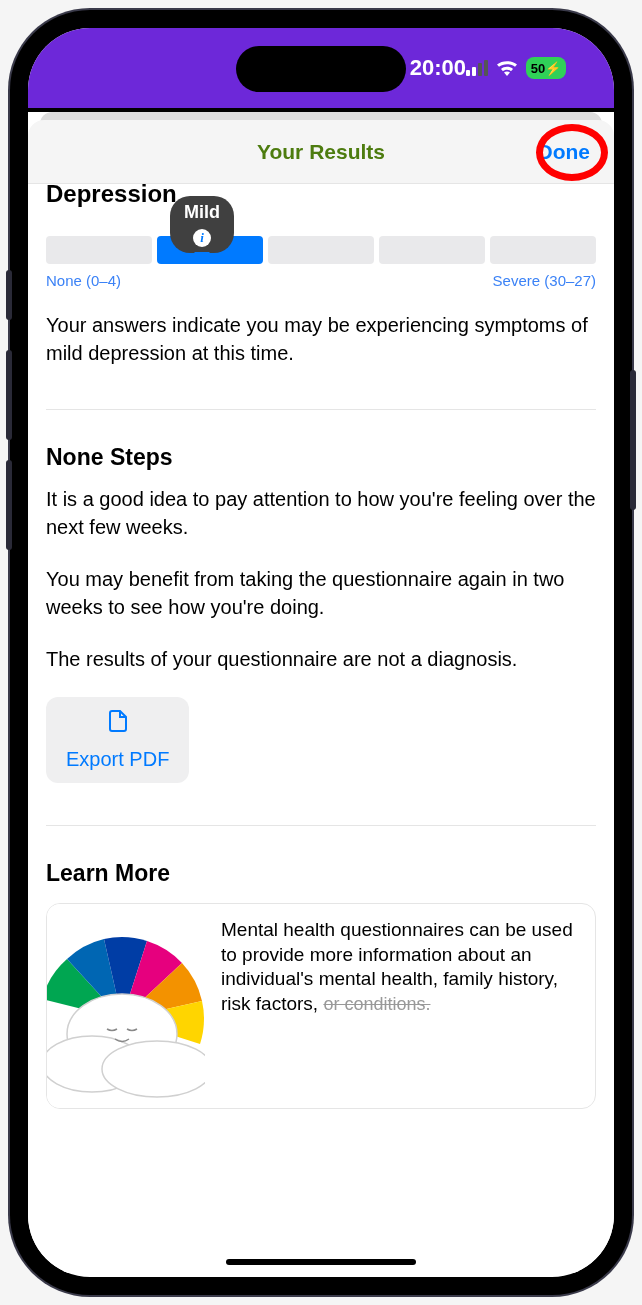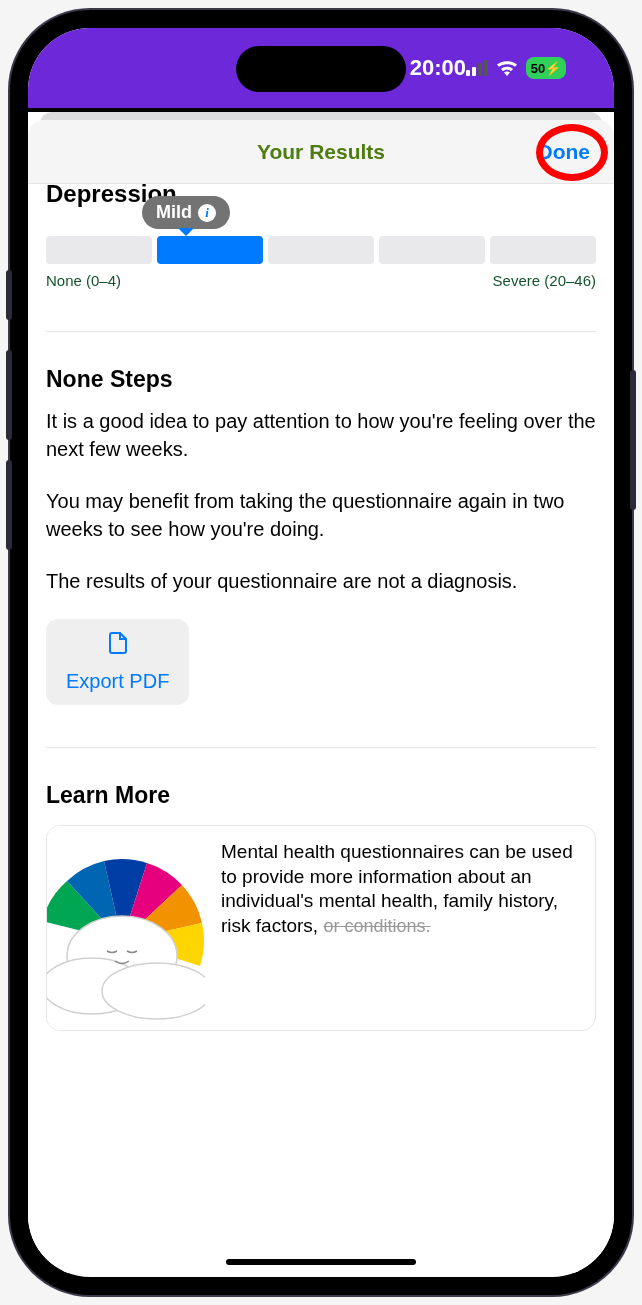--- a/index.html
+++ b/index.html
@@ -167,30 +167,31 @@
       height: 20px;
       background: linear-gradient(to bottom, rgba(245,245,245,0.9), transparent);
     }
     .severity-container {
       margin-top: 28px;
       position: relative;
     }
     .severity-badge {
       position: absolute;
       top: -40px;
-      left: 96px;
-      background: #737373;
+      left: 124px;
+      background: #404040;
       color: #fff;
       padding: 6px 14px;
       border-radius: 20px;
       font-size: 18px;
       font-weight: 600;
       display: flex;
       align-items: center;
       gap: 6px;
+      flex-direction: column;
     }
     .severity-badge::after {
       content: "";
       position: absolute;
       bottom: -7px;
       left: 50%;
       transform: translateX(-50%);
       border-left: 8px solid transparent;
       border-right: 8px solid transparent;
       border-top: 8px solid #007aff;
@@ -221,21 +222,21 @@
       border-radius: 4px;
     }
     .severity-segment.active {
       background: #007aff;
     }
     .severity-labels {
       display: flex;
       justify-content: space-between;
       margin-top: 8px;
       font-size: 15px;
-      color: #14532d;
+      color: #3b82f6;
     }
     .result-text {
       font-size: 20px;
       line-height: 1.4;
       color: #000;
       margin-top: 22px;
     }
     .divider {
       height: 1px;
       background: #e5e5e5;
@@ -364,24 +365,25 @@
         </div>
         <div class="severity-bar">
           <div class="severity-segment"></div>
           <div class="severity-segment active"></div>
           <div class="severity-segment"></div>
           <div class="severity-segment"></div>
           <div class="severity-segment"></div>
         </div>
         <div class="severity-labels">
           <span>None (0–4)</span>
-          <span>Severe (20–46)</span>
+          <span>Severe (30–27)</span>
         </div>
       </div>
 
+      <div class="result-text">Your answers indicate you may be experiencing symptoms of mild depression at this time.</div>
 
       <div class="divider"></div>
 
       <div class="section-title">None Steps</div>
       <div class="body-text">It is a good idea to pay attention to how you're feeling over the next few weeks.</div>
       <div class="body-text">You may benefit from taking the questionnaire again in two weeks to see how you're doing.</div>
       <div class="body-text">The results of your questionnaire are not a diagnosis.</div>
 
       <div class="export-btn">
         <span>

